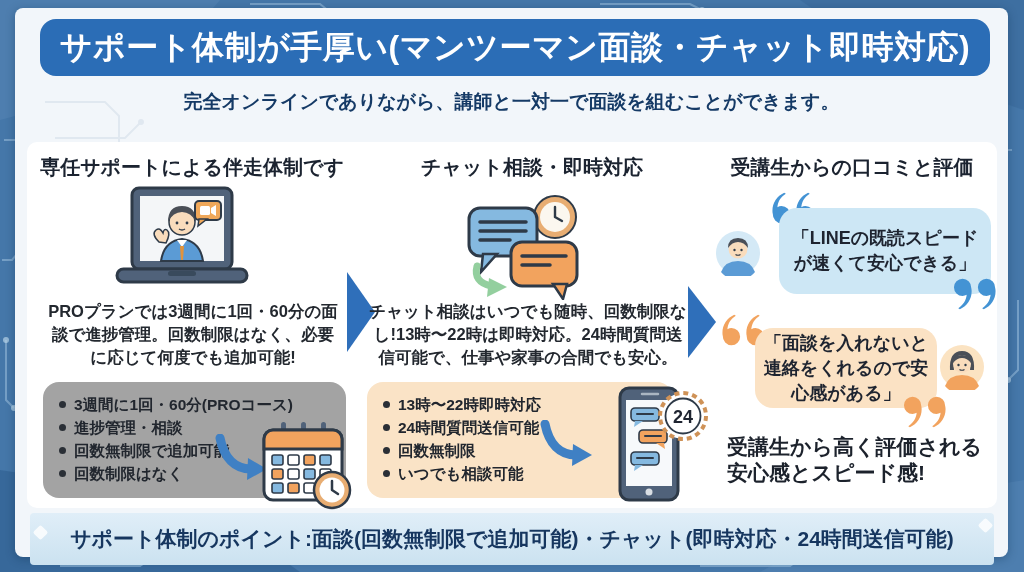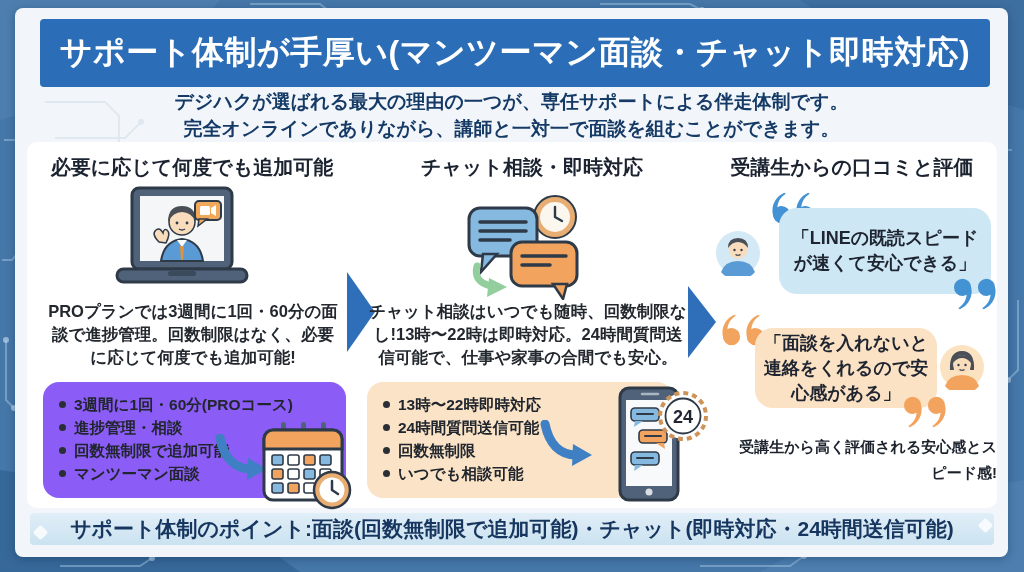--- a/index.html
+++ b/index.html
@@ -1,37 +1,37 @@
 <!DOCTYPE html>
 <html><head>
 <meta charset="utf-8">
 <style>
   * { margin:0; padding:0; box-sizing:border-box; }
   html,body { width:1024px; height:572px; overflow:hidden; }
   body { position:relative; font-family:"Liberation Sans","DejaVu Sans",sans-serif; background:#44739f; font-weight:bold; }
   .bg-svg { position:absolute; left:0; top:0; z-index:0; }
   .card { position:absolute; left:15px; top:8px; width:993px; height:549px; background:#f2f6fa; border-radius:8px; z-index:1; box-shadow:0 2px 10px rgba(10,40,70,.35); }
-  .title-bar { position:absolute; left:25px; top:11px; width:950px; height:68px; background:#2b6db6; border-radius:4px; display:flex; align-items:center; justify-content:center; }
+  .title-bar { position:absolute; left:25px; top:11px; width:950px; height:57px; background:#2b6db6; border-radius:16px; display:flex; align-items:center; justify-content:center; }
   .title-bar span { color:#ffffff; font-size:32px; font-weight:bold; letter-spacing:0.5px; white-space:nowrap; }
   .intro { position:absolute; left:0; top:80px; width:100%; text-align:center; color:#153a66; font-size:19px; line-height:27px; font-weight:bold; }
   .panel { position:absolute; left:12px; top:134px; width:970px; height:366px; background:#ffffff; border-radius:10px; }
   .col-heading { position:absolute; font-size:20px; color:#1b2330; text-align:center; font-weight:bold; white-space:nowrap; }
   .desc { position:absolute; font-size:16.5px; line-height:23px; color:#23282f; font-weight:bold;text-align:center; }
   .bullet-box { position:absolute; border-radius:16px; padding:11px 0 0 14px; }
-  .bullet-box.blue { background:#8b5cf6;text-align:right; }
+  .bullet-box.blue { background:#a3a3a3;text-align:right; }
   .bullet-box.peach { background:#fae3c6; }
   .bullets { list-style:none; }
   .bullets li { display:flex; align-items:flex-start; font-size:15.5px; line-height:23px; color:#21262e; font-weight:bold; }
   .bullets .dot { width:7px; height:7px; border-radius:50%; background:#2a2f36; margin:8px 8px 0 2px; flex:0 0 auto; }
   .abs { position:absolute; }
   .quote-bubble { position:absolute; display:flex; align-items:center; justify-content:center; text-align:center; font-weight:bold; color:#1e2430; }
   .quote-bubble.blue { background:#cde7f5; border-radius:18px; font-size:18px; line-height:25px; }
   .quote-bubble.orange { background:#fbe2c4; border-radius:18px; font-size:18px; line-height:25px; }
-  .closing { position:absolute; text-align:right; font-size:15px; line-height:26px; color:#1c222c; font-weight:bold; }
-  .footer-bar { position:absolute; left:15px; top:505px; width:964px; height:32px; border-radius:4px; background:linear-gradient(180deg,#e0eef8 0%,#cbe2f0 100%); display:flex; align-items:center; justify-content:center; }
+  .closing { position:absolute; text-align:left; font-size:21px; line-height:26px; color:#1c222c; font-weight:bold; }
+  .footer-bar { position:absolute; left:15px; top:505px; width:964px; height:52px; border-radius:4px; background:linear-gradient(180deg,#e0eef8 0%,#cbe2f0 100%); display:flex; align-items:center; justify-content:center; }
   .footer-bar span { color:#16365f; font-size:21px; font-weight:bold; white-space:nowrap; }
   .sparkle { position:absolute; width:11px; height:11px; background:#ffffff; transform:rotate(45deg); opacity:.8; border-radius:2px; }
 </style>
 </head>
 <body>
 
 <svg class="bg-svg" width="1024" height="572" viewBox="0 0 1024 572">
   <rect width="1024" height="572" fill="#4577a9"></rect>
   <polygon points="0,0 220,0 150,80 0,120" fill="#5585b5" opacity="0.55"></polygon>
   <polygon points="1024,0 800,0 900,70 1024,110" fill="#3a6a9c" opacity="0.6"></polygon>
@@ -70,27 +70,26 @@
     </g>
     <circle cx="74" cy="54" r="3" fill="#1e4f82"></circle>
       <circle cx="96" cy="30" r="3" fill="#1e4f82"></circle>
   </svg>
 
   <div class="title-bar">
     <span>サポート体制が手厚い(マンツーマン面談・チャット即時対応)</span>
   </div>
 
   <div class="intro">
-    <div>デジハクが選ばれる最大の理由の一つが、専任サポートによる伴走体制です。</div>
     <div>完全オンラインでありながら、講師と一対一で面談を組むことができます。</div>
   </div>
 
   <div class="panel">
 
-    <div class="col-heading" style="left:10px; top:12px; width:310px;">必要に応じて何度でも追加可能</div>
+    <div class="col-heading" style="left:10px; top:12px; width:310px;">専任サポートによる伴走体制です</div>
 
     <svg class="abs" style="left:88px; top:44px;" width="134" height="110" viewBox="0 0 134 110">
       <rect x="17" y="2" width="100" height="81" rx="7" fill="#50627a" stroke="#2e3a48" stroke-width="3"></rect>
       <rect x="25" y="10" width="84" height="65" fill="#f4f6f8"></rect>
       <path d="M46 75 Q49 55 67 53 Q85 55 88 75 Z" fill="#5b9bd5" stroke="#2e3a48" stroke-width="2"></path>
       <polygon points="62,54 67,61 72,54" fill="#ffffff"></polygon>
       <polygon points="65,60 69,60 68,74 66,74" fill="#e0933d"></polygon>
       <circle cx="67" cy="36" r="13" fill="#f9dcbc" stroke="#2e3a48" stroke-width="1.5"></circle>
       <path d="M53 36 Q53 20 67 20 Q81 20 81 36 Q76 26 67 26 Q58 26 53 36 Z" fill="#4a4f57"></path>
       <circle cx="62" cy="37" r="1.4" fill="#2e3a48"></circle>
@@ -118,21 +117,21 @@
         <li>
             <span class="dot"></span>
             <span>進捗管理・相談</span>
           </li>
         <li>
             <span class="dot"></span>
             <span>回数無制限で追加可能</span>
           </li>
         <li>
             <span class="dot"></span>
-            <span>マンツーマン面談</span>
+            <span>回数制限はなく</span>
           </li>
       </ul>
       <svg class="abs" style="left:172px; top:52px;" width="52" height="48" viewBox="0 0 52 48">
         <path d="M5 4 C9 24 20 35 36 35" stroke="#3f80c4" stroke-width="9" fill="none" stroke-linecap="round"></path>
         <polygon points="33,24 52,35 32,46" fill="#3f80c4"></polygon>
       </svg>
       <svg class="abs" style="left:219px; top:40px;" width="90" height="88" viewBox="0 0 90 88">
         <rect x="19" y="0" width="5" height="14" rx="2.5" fill="#50627a"></rect>
         <rect x="39" y="0" width="5" height="14" rx="2.5" fill="#50627a"></rect>
         <rect x="59" y="0" width="5" height="14" rx="2.5" fill="#50627a"></rect>

